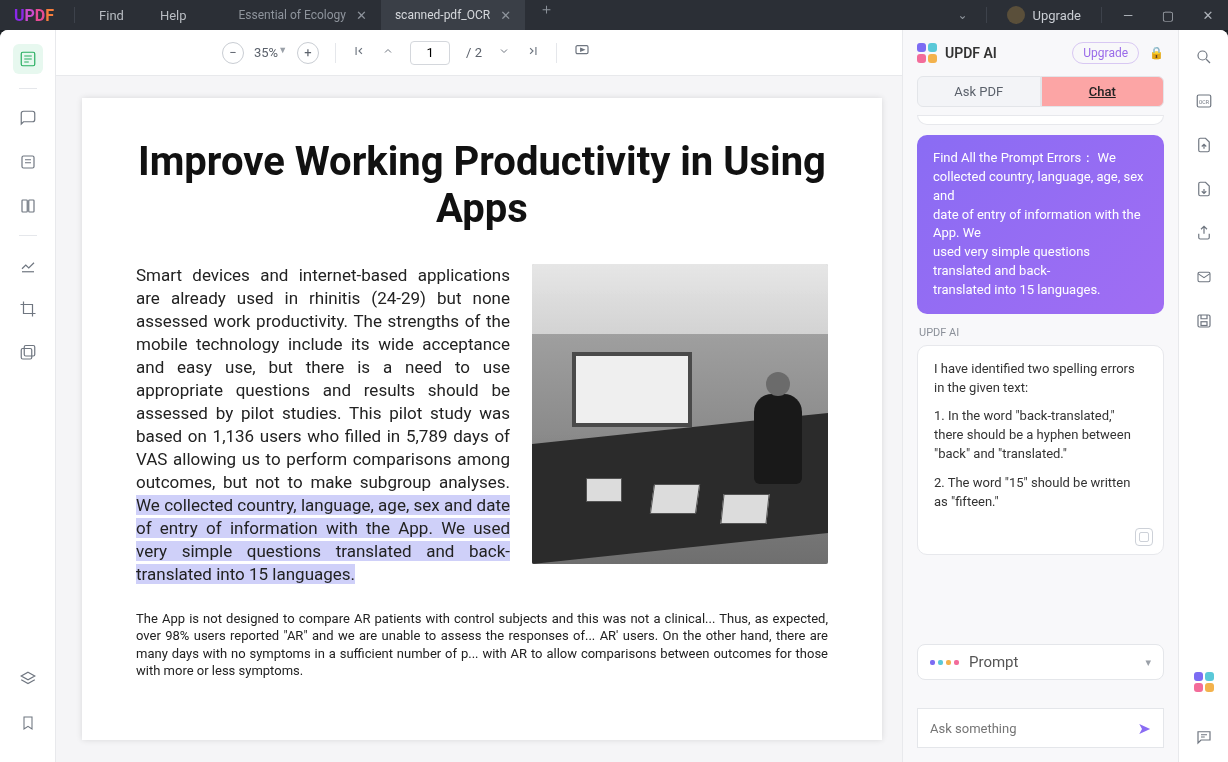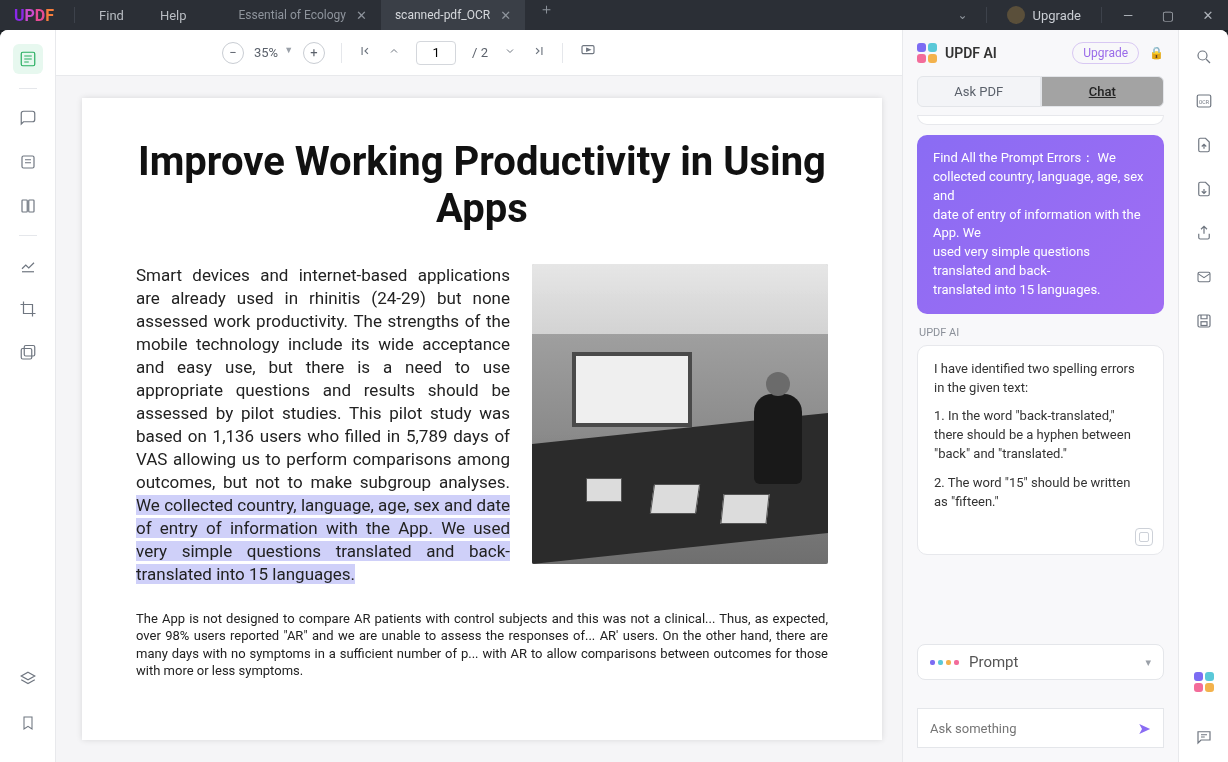--- a/index.html
+++ b/index.html
@@ -42,21 +42,21 @@
 .rightrail .tool { width:26px; height:26px; display:flex; align-items:center; justify-content:center; cursor:pointer; }
 .rightrail .tool svg { stroke:#6f7680; fill:none; stroke-width:1.6; }
 .rightrail .spacer { flex:1; }
 .rightrail .ai-launch { width:28px; height:28px; border-radius:50%; display:flex; align-items:center; justify-content:center; margin-bottom:10px; }
 
 
 .center { flex:1; display:flex; flex-direction:column; min-width:0; }
 .toolbar { height:46px; background:#fff; border-bottom:1px solid #e8e9ec; display:flex; align-items:center; padding:0 20px; gap:16px; }
 .toolbar .zoom { display:flex; align-items:center; gap:10px; }
 .toolbar .zoom .zbtn { width:22px; height:22px; border:1px solid #c9cdd3; border-radius:50%; display:flex; align-items:center; justify-content:center; font-size:13px; color:#5b616b; cursor:pointer; }
-.toolbar .zoom .zval { font-size:13px; color:#5b616b; display:flex; gap:6px; }
+.toolbar .zoom .zval { font-size:13px; color:#5b616b; display:flex; gap:0; }
 .toolbar .zoom .zval .caret { font-size:9px; color:#9aa0a8; }
 .toolbar .vsep { width:1px; height:20px; background:#e5e7eb; }
 .toolbar .nav { display:flex; align-items:center; gap:16px; }
 .toolbar .nav .nbtn { color:#6f7680; font-size:12px; cursor:pointer; }
 .toolbar .pageinput { width:40px; height:24px; border:1px solid #d4d7dc; border-radius:4px; text-align:center; font-size:13px; }
 .toolbar .pagetotal { font-size:13px; color:#5b616b; }
 .toolbar .present { color:#6f7680; cursor:pointer; }
 
 
 .docview { flex:1; overflow:auto; background:#f5f5f7; position:relative; }
@@ -85,21 +85,21 @@
 
 .ai { width:276px; background:#f8f8fa; border-left:1px solid #e8e9ec; display:flex; flex-direction:column; }
 .ai-head { height:46px; display:flex; align-items:center; padding:0 14px; gap:10px; }
 .ai-head .brand { display:flex; align-items:center; gap:8px; font-size:14px; font-weight:600; color:#333; }
 .ai-head .upg { margin-left:auto; font-size:12px; color:#9a6be9; border:1px solid #d8c8f3; padding:3px 10px; border-radius:12px; cursor:pointer; }
 .ai-head .lock { color:#b5bac2; font-size:12px; }
 .ai-tabs { display:flex; padding:0 14px 8px 14px; gap:0; }
 .ai-tabs .t { flex:1; text-align:center; font-size:13px; padding:7px 0; cursor:pointer; border:1px solid #e3e5e9; background:#f3f4f7; color:#5b616b; }
 .ai-tabs .t:first-child { border-radius:6px 0 0 6px; }
 .ai-tabs .t:last-child { border-radius:0 6px 6px 0; }
-.ai-tabs .t.active { background:#a3a3a3; color:#222; font-weight:500;text-decoration:underline; }
+.ai-tabs .t.active { background:#fca5a5; color:#222; font-weight:500;text-decoration:underline; }
 .ai-scroll { flex:1; overflow:auto; padding:0 14px 8px 14px; }
 .ai-scroll::-webkit-scrollbar { width:6px; }
 .ai-scroll::-webkit-scrollbar-thumb { background:#d5d8de; border-radius:3px; }
 .stub-card { height:10px; background:#fff; border:1px solid #e7e8ec; border-radius:0 0 10px 10px; margin-bottom:10px; }
 .user-msg { background:linear-gradient(135deg,#8a6cf3,#a06df3); color:#fff; font-size:13px; line-height:1.45; padding:14px 16px; border-radius:10px; margin-bottom:12px; }
 .ai-label { font-size:11px; color:#8b9099; margin:4px 0 6px 2px; }
 .ai-msg { background:#fff; border:1px solid #e7e8ec; border-radius:10px; padding:14px 16px 32px 16px; font-size:13px; line-height:1.45; color:#333; position:relative; }
 .ai-msg p { margin-bottom:10px; }
 .ai-msg .copy { position:absolute; right:10px; bottom:8px; width:18px; height:18px; border:1px solid #cdd1d8; border-radius:4px; cursor:pointer; }
 .ai-msg .copy::after { content:""; position:absolute; left:3px; top:3px; width:8px; height:8px; border:1px solid #cdd1d8; border-radius:2px; }

